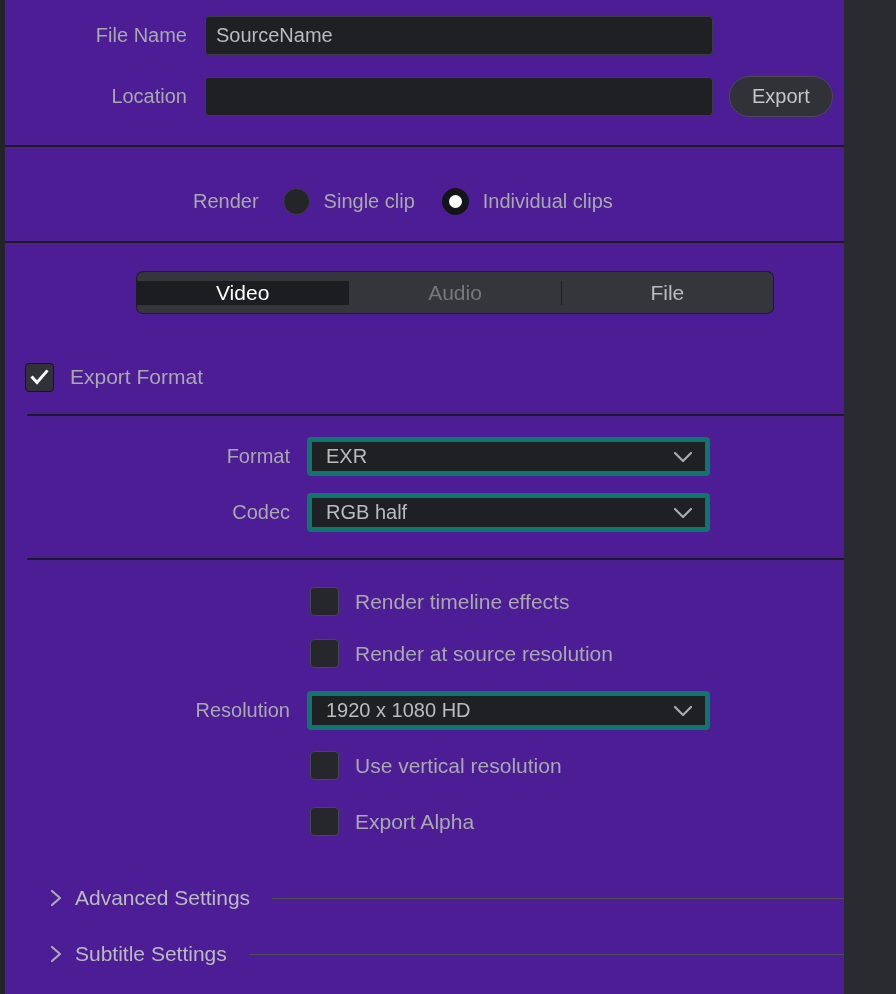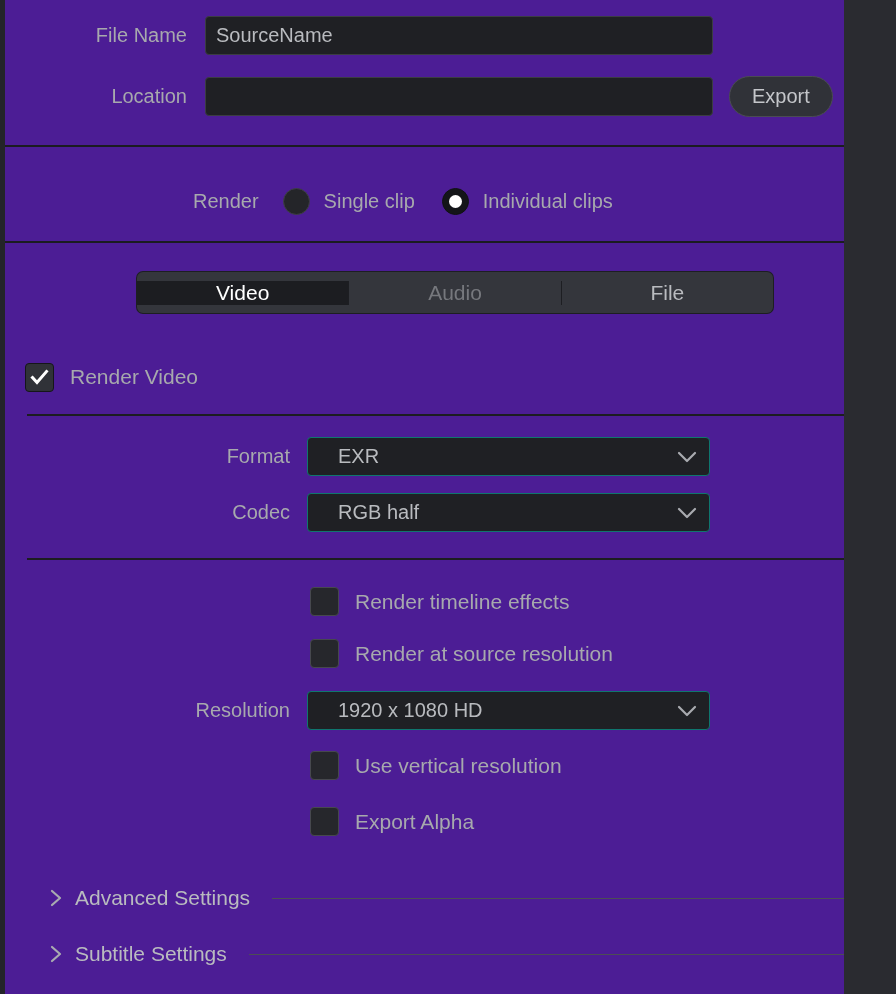--- a/index.html
+++ b/index.html
@@ -154,25 +154,25 @@
     background: #303238;
     border: 1px solid #15161a;
   }
   .checkbox.checked svg { display: block; }
   .checkbox svg { display: none; }
 
   
   .dropdown {
     height: 39px;
     background: #1f2024;
-    border: 1px solid #0f766e;
+    border: 5px solid #0f766e;
     border-radius: 4px;
     display: flex;
     align-items: center;
-    padding: 0 10px 0 30px;
+    padding: 0 10px 0 14px;
     cursor: pointer;
   }
   .dropdown .dd-value {
     flex: 1;
     color: #b9bbbf;
     font-size: 20px;
     white-space: nowrap;
     overflow: hidden;
   }
   .dropdown .chev { flex: none; display: flex; align-items: center; }
@@ -240,21 +240,21 @@
     <div class="tab disabled">Audio</div>
     <div class="tab">File</div>
   </div>
 
   <div class="row" style="left:20px; top:362px; height:30px;">
     <div class="checkbox checked">
       <svg width="21" height="21" viewBox="0 0 21 21">
         <path d="M3.5 10.5 L8 15.5 L17.5 4.5" stroke="#ffffff" stroke-width="3" fill="none" stroke-linecap="square"></path>
       </svg>
     </div>
-    <div class="label" style="margin-left:16px; font-size:21px;">Render Video</div>
+    <div class="label" style="margin-left:16px; font-size:21px;">Export Format</div>
   </div>
 
   <div class="hr-inset" style="top:414px;"></div>
 
   <div class="row" style="left:0; top:437px; width:896px; height:39px;">
     <div class="label" style="width:285px; text-align:right; margin-right:17px;">Format</div>
     <div class="dropdown" style="width:403px;">
       <span class="dd-value">EXR</span>
       <span class="chev">
         <svg width="24" height="14" viewBox="0 0 24 14">

